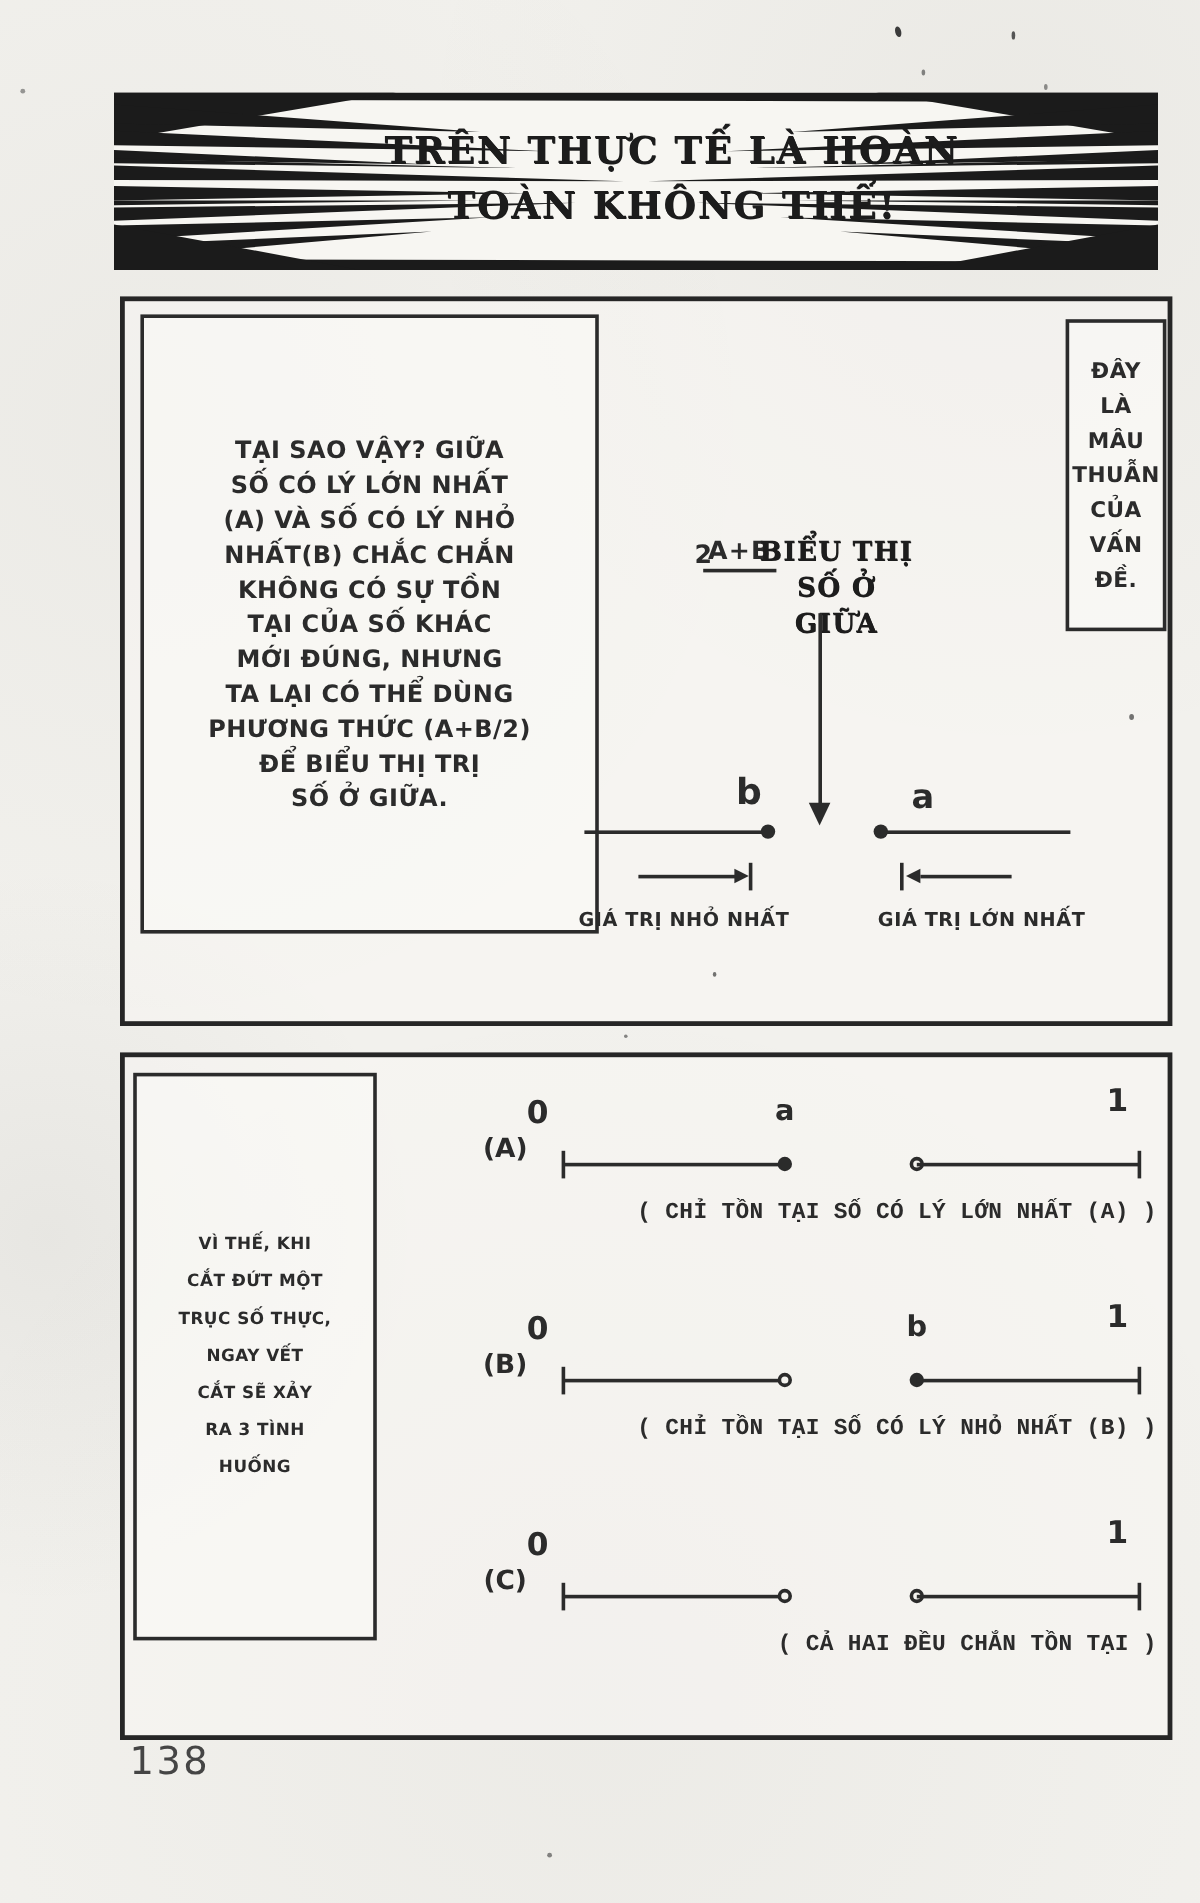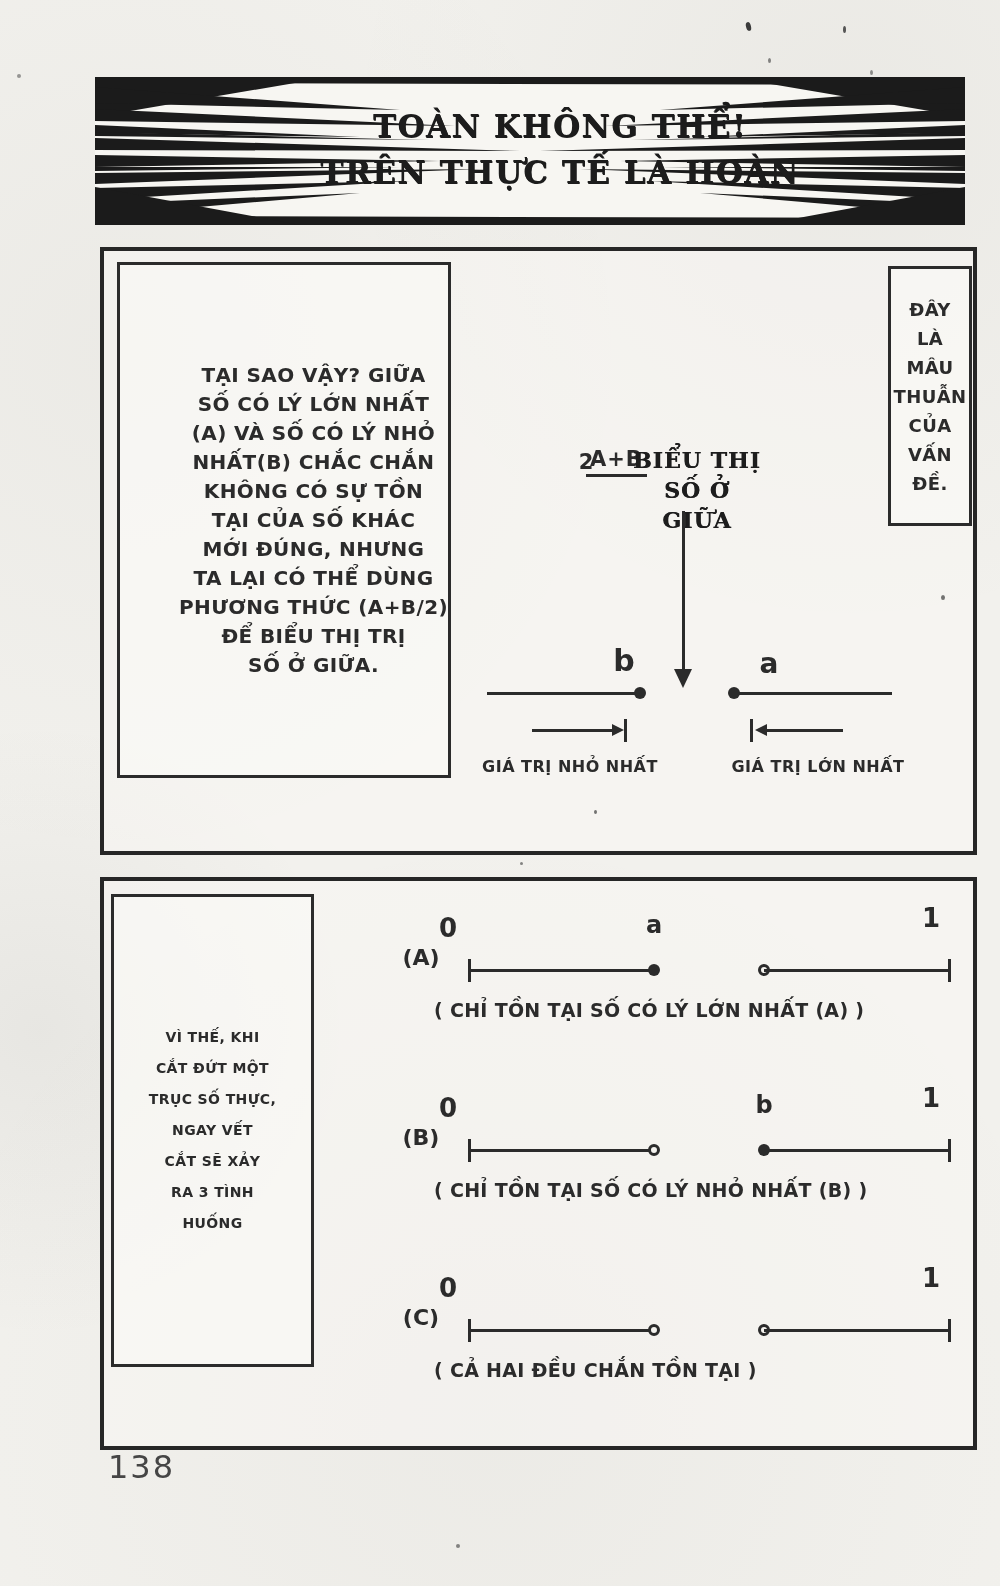--- a/index.html
+++ b/index.html
@@ -20,21 +20,21 @@
     position:absolute; left:60px; right:0; top:26px; text-align:center;
     font-family:"DejaVu Serif", serif; font-weight:bold; font-size:31px; line-height:46px;
     letter-spacing:1.5px; color:#1c1c1c; text-shadow:0.5px 0.5px 0 #1c1c1c;
   }
   
   .panel{position:absolute; left:100px; width:877px; border:4px solid #262626; box-sizing:border-box; background:rgba(250,249,246,0.45);}
   .panel1{top:247px; height:608px;}
   .panel2{top:877px; height:573px;}
   .speech-box{position:absolute; border:3px solid #2b2b2b; box-sizing:border-box; display:flex; align-items:center; justify-content:center; background:rgba(252,251,248,0.5);}
   .speech-text{white-space:pre-line; text-align:center; font-weight:bold; letter-spacing:0.4px;}
-  .sb-left1{left:13px; top:11px; width:334px; height:516px;justify-content:flex-end;}
+  .sb-left1{left:13px; top:11px; width:382px; height:516px;}
   .sb-left1 .speech-text{font-size:20px; line-height:29px;}
   .sb-right1{left:784px; top:15px; width:84px; height:260px;}
   .sb-right1 .speech-text{font-size:18px; line-height:29px;}
   .sb-left2{left:7px; top:13px; width:203px; height:473px;}
   .sb-left2 .speech-text{font-size:14px; line-height:31px;}
   
   .formula{position:absolute; left:448px; top:196px; width:68px; text-align:center; font-weight:bold;}
   .formula .num{display:inline-block; font-size:21px; padding:0 4px 3px 4px; border-bottom:3px solid #2b2b2b; letter-spacing:1px;}
   .formula .den{font-size:21px; margin-top:3px;}
   .formula-label{
@@ -78,21 +78,21 @@
   .num-zero{left:335px; top:32px; width:50px;}
   .num-one{left:818px; top:22px; width:50px;}
   .mid-label{position:absolute; top:30px; width:50px; text-align:center; font-weight:bold; font-size:24px;}
   .mid-a{left:525px;} .mid-b{left:635px;}
   .nline{position:absolute; top:88px; height:3px; background:#2b2b2b;}
   .seg1{left:366px; width:184px;}
   .seg2{left:660px; width:186px;}
   .tick-row{top:78px;}
   .tickL{left:364px;} .tickR{left:844px;}
   .m1{left:544px; top:83px;} .m2{left:654px; top:83px;}
-  .caption{position:absolute; left:330px; top:118px; width:540px; text-align:left; font-weight:bold; font-size:19px; letter-spacing:0.3px;}
+  .caption{position:absolute; left:320px; top:118px; width:540px; text-align:right; font-weight:bold; font-size:19px; letter-spacing:0.3px;font-family:Liberation Mono, monospace;}
   
   .page-number{position:absolute; left:108px; top:1448px; font-size:32px; letter-spacing:2px; color:#454545;}
   .speck{position:absolute; background:#3b3b3b; border-radius:50%;}
 </style>
 </head>
 <body>
 
 <div class="page">
 
   <div class="banner">
@@ -122,22 +122,22 @@
         <polygon points="870,61 870,73 445,74"></polygon>
         <polygon points="870,78 870,90 525,84"></polygon>
         <polygon points="870,90 870,94 565,90"></polygon>
         <polygon points="870,96 870,107 485,92"></polygon>
         <polygon points="870,111 870,123 555,104"></polygon>
         <polygon points="870,127 870,139 605,116"></polygon>
         <polygon points="870,148 870,110 665,148"></polygon>
       </g>
     </svg>
     <div class="banner-text">
+      <div>TRÊN THỰC TẾ LÀ HOÀN</div>
       <div>TOÀN KHÔNG THỂ!</div>
-      <div>TRÊN THỰC TẾ LÀ HOÀN</div>
     </div>
   </div>
 
   <div class="panel panel1">
     <div class="speech-box sb-left1">
       <div class="speech-text">TẠI SAO VẬY? GIỮA
 SỐ CÓ LÝ LỚN NHẤT
 (A) VÀ SỐ CÓ LÝ NHỎ
 NHẤT(B) CHẮC CHẮN
 KHÔNG CÓ SỰ TỒN

